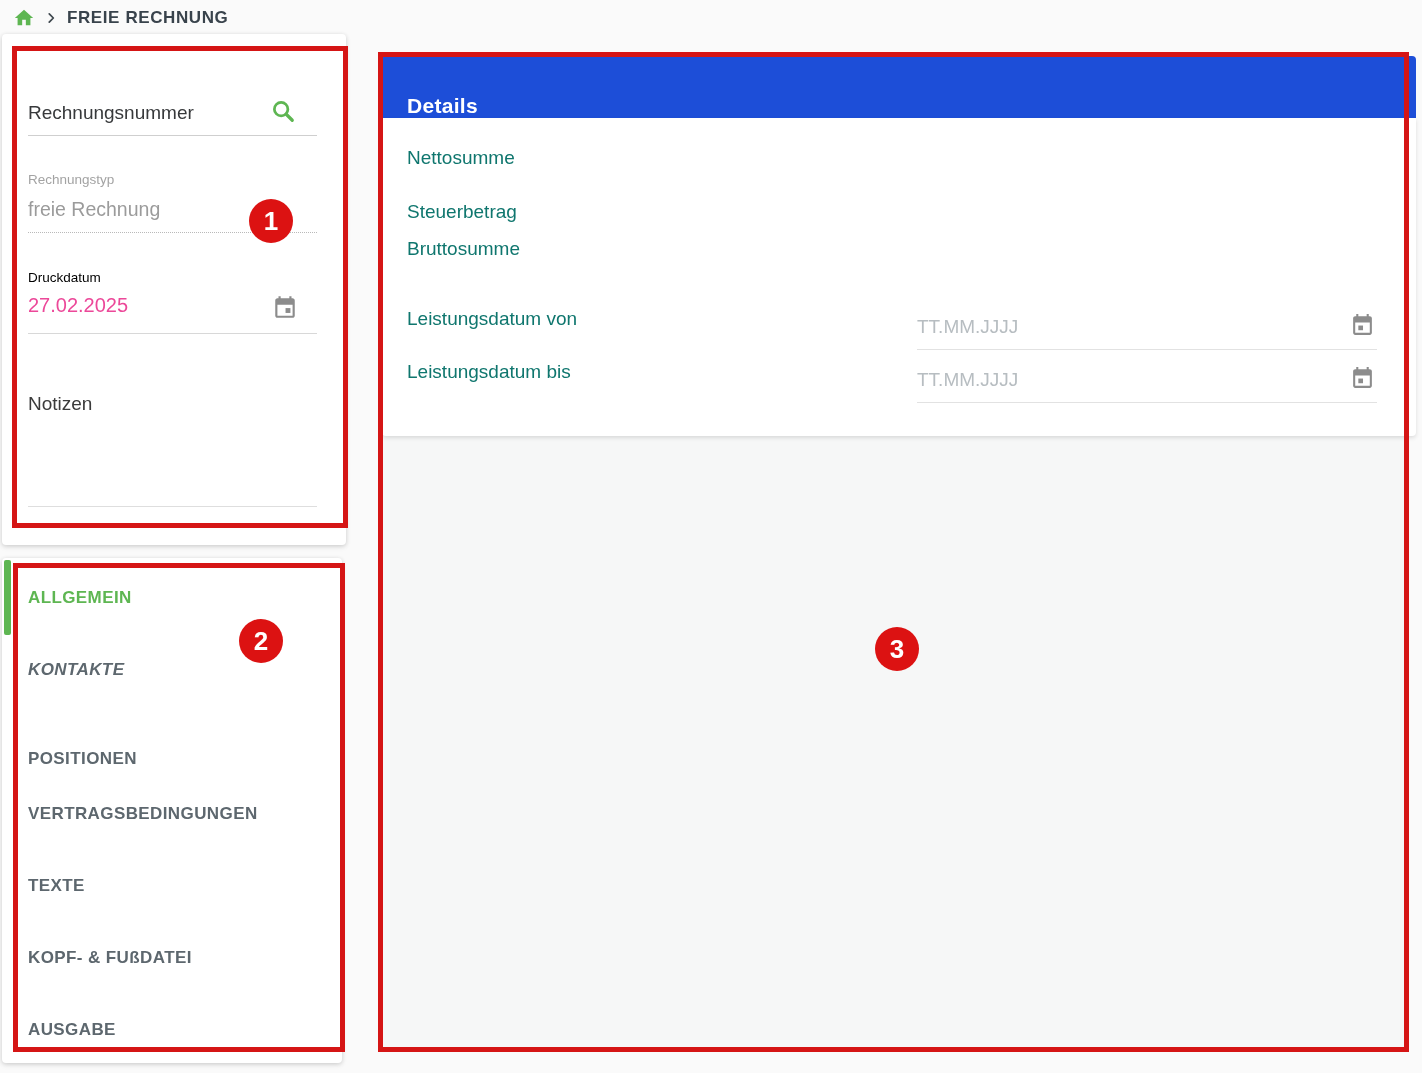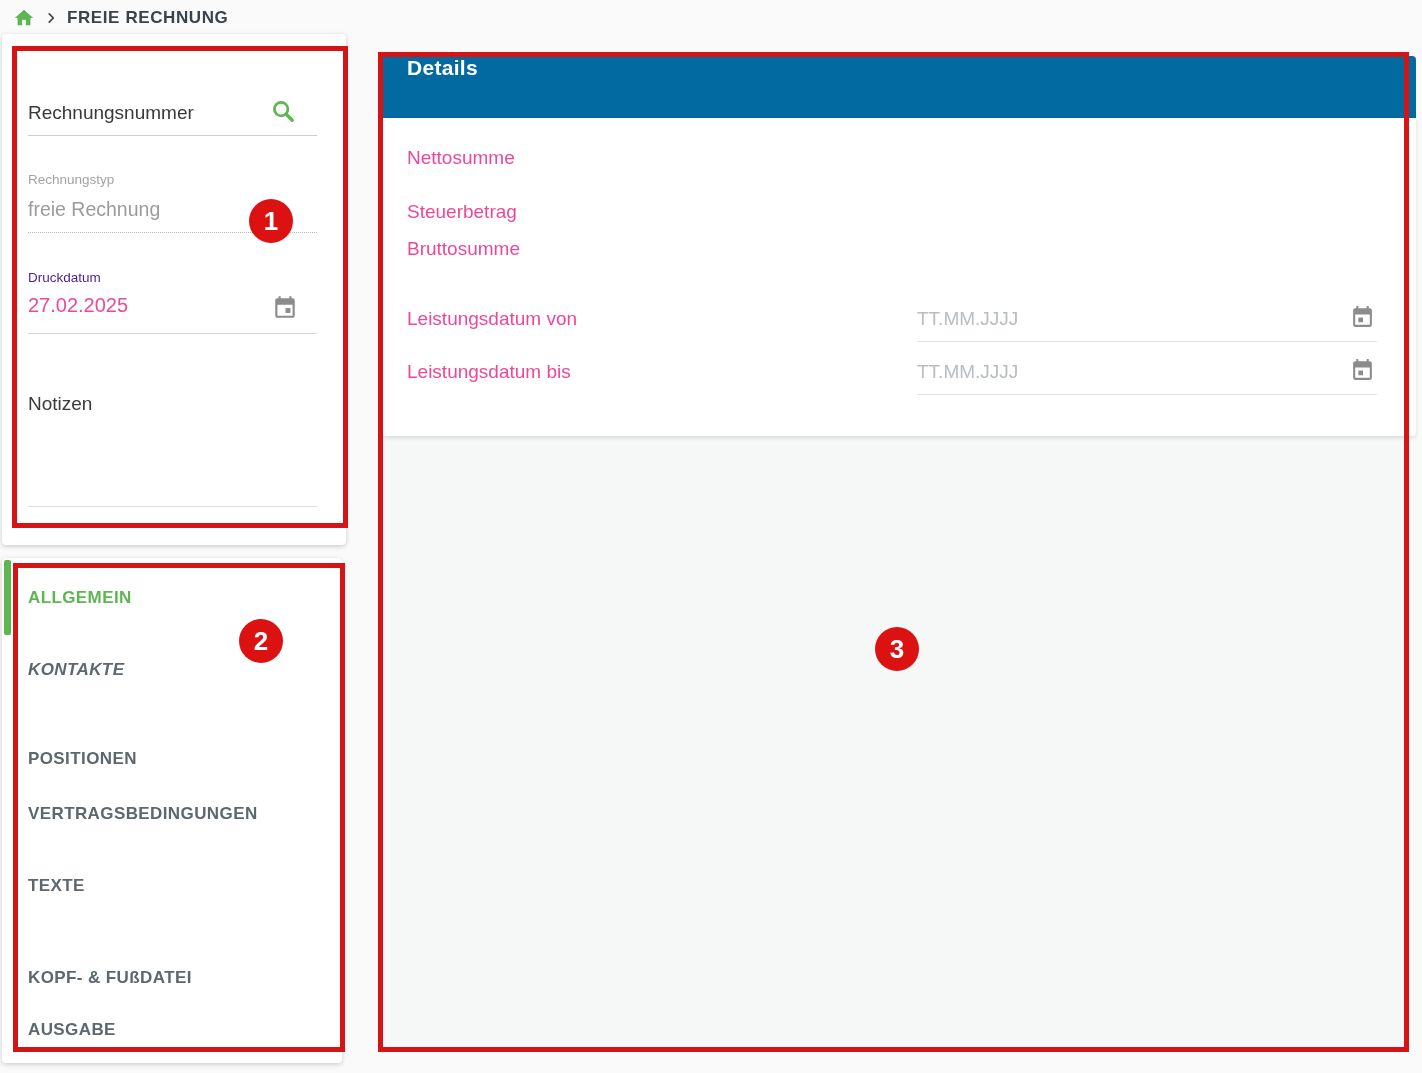--- a/index.html
+++ b/index.html
@@ -25,49 +25,49 @@
   .card2{left:2px;top:558px;width:340px;height:505px;}
 
   
   .rnr-label{left:26px;top:68px;font-size:19px;color:#37393b;}
   .rnr-search{left:266px;top:62px;width:30px;height:30px;cursor:pointer;}
   .line{height:1px;background:#cfcfcf;}
   .line-rnr{left:26px;top:101px;width:289px;}
   .rtyp-label{left:26px;top:138px;font-size:13.5px;color:#a3a3a3;}
   .rtyp-value{left:26px;top:164px;font-size:19.5px;color:#9b9b9b;}
   .line-rtyp{left:26px;top:198px;width:289px;height:0;border-bottom:1px dotted #b9b9b9;background:none;}
-  .ddat-label{left:26px;top:236px;font-size:13.5px;color:#4c1d95;}
+  .ddat-label{left:26px;top:236px;font-size:13.5px;color:#000000;}
   .ddat-value{left:26px;top:260px;width:200px;font-size:20px;color:#ec4899;border:none;outline:none;background:transparent;padding:0;font-family:inherit;}
   .ddat-cal{left:270px;top:260px;width:26px;height:26px;cursor:pointer;}
   .line-ddat{left:26px;top:299px;width:289px;background:#d8d8d8;}
   .notizen-label{left:26px;top:359px;font-size:19px;color:#3b3b3b;}
   .notes-area{left:26px;top:392px;width:289px;height:78px;border:none;outline:none;resize:none;background:transparent;font-family:inherit;font-size:16px;color:#3b3b3b;padding:0;}
   .line-notes{left:26px;top:472px;width:289px;background:#dedede;}
 
   
   .active-bar{left:2px;top:2px;width:7px;height:75px;background:#5eb652;border-radius:2px;}
   .nav-item{left:26px;font-size:17px;font-weight:700;letter-spacing:.4px;color:#5d676e;cursor:pointer;}
   .nav-item.active{color:#5eb652;}
   .ni0{top:30px;} .ni1{top:102px;font-style:italic;} .ni2{top:174px;margin-top:17px;} .ni3{top:246px;}
-  .ni4{top:318px;} .ni5{top:390px;margin-top:20px;} .ni6{top:462px;}
+  .ni4{top:318px;} .ni5{top:390px;} .ni6{top:462px;}
 
   
   .box3-bg{left:380px;top:54px;width:1027px;height:996px;background:#f6f7f7;z-index:0;}
   .details-header{
-    left:382px;top:56px;width:1034px;height:62px;background:#0369a1;
-    border-radius:4px 4px 0 0;z-index:1;display:flex;align-items:flex-start;
+    left:382px;top:56px;width:1034px;height:62px;background:#1d4ed8;
+    border-radius:4px 4px 0 0;z-index:1;display:flex;align-items:flex-end;
   }
   .details-title{margin-left:25px;font-size:21px;font-weight:700;color:#ffffff;letter-spacing:.3px;}
   .details-body{
     left:382px;top:118px;width:1034px;height:318px;background:#ffffff;
     border-radius:0 0 4px 4px;box-shadow:0 2px 4px rgba(0,0,0,.12);z-index:1;
   }
-  .drow-label{left:25px;font-size:19px;color:#ec4899;}
+  .drow-label{left:25px;font-size:19px;color:#0f766e;}
   .dl0{top:29px;} .dl1{top:83px;} .dl2{top:120px;} .dl3{top:190px;} .dl4{top:243px;}
-  .date-wrap{left:535px;width:460px;height:37px;border-bottom:1px solid #e2e2e2;}
+  .date-wrap{left:535px;width:460px;height:37px;border-bottom:1px solid #e2e2e2;margin-top:8px;}
   .dw0{top:186px;} .dw1{top:239px;}
   .date-input{
     position:absolute;left:0;top:0;width:420px;height:30px;border:none;outline:none;
     background:transparent;font-family:inherit;font-size:19px;color:#3b3b3b;padding:0;
   }
   .date-input::placeholder{color:#b7bdc1;opacity:1;}
   .date-cal{position:absolute;right:2px;top:0;width:25px;height:25px;cursor:pointer;}
 
   
   .ann-box{border:5px solid #d51515;box-sizing:border-box;background:transparent;z-index:5;pointer-events:none;}

